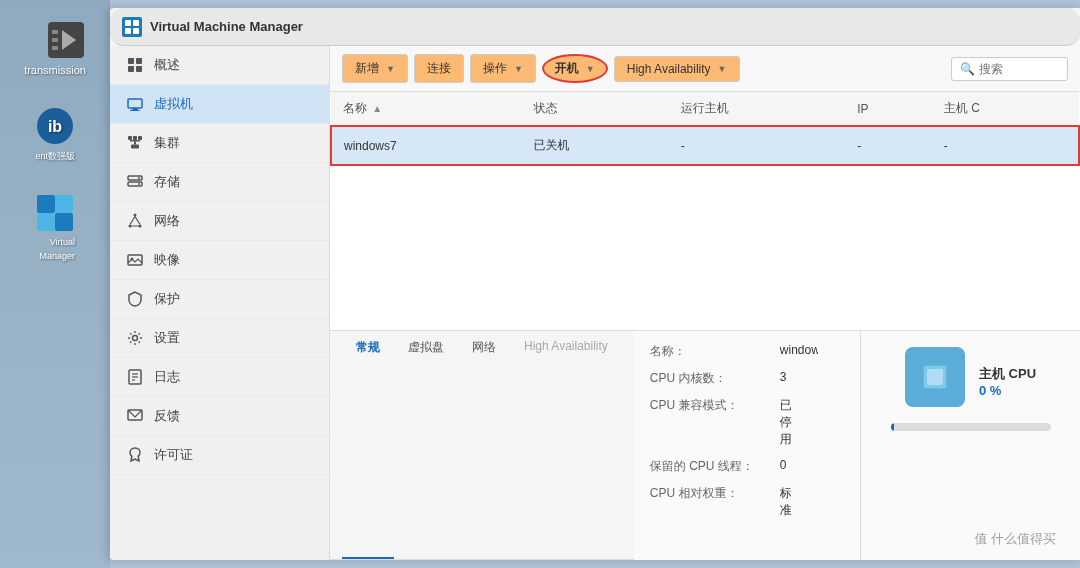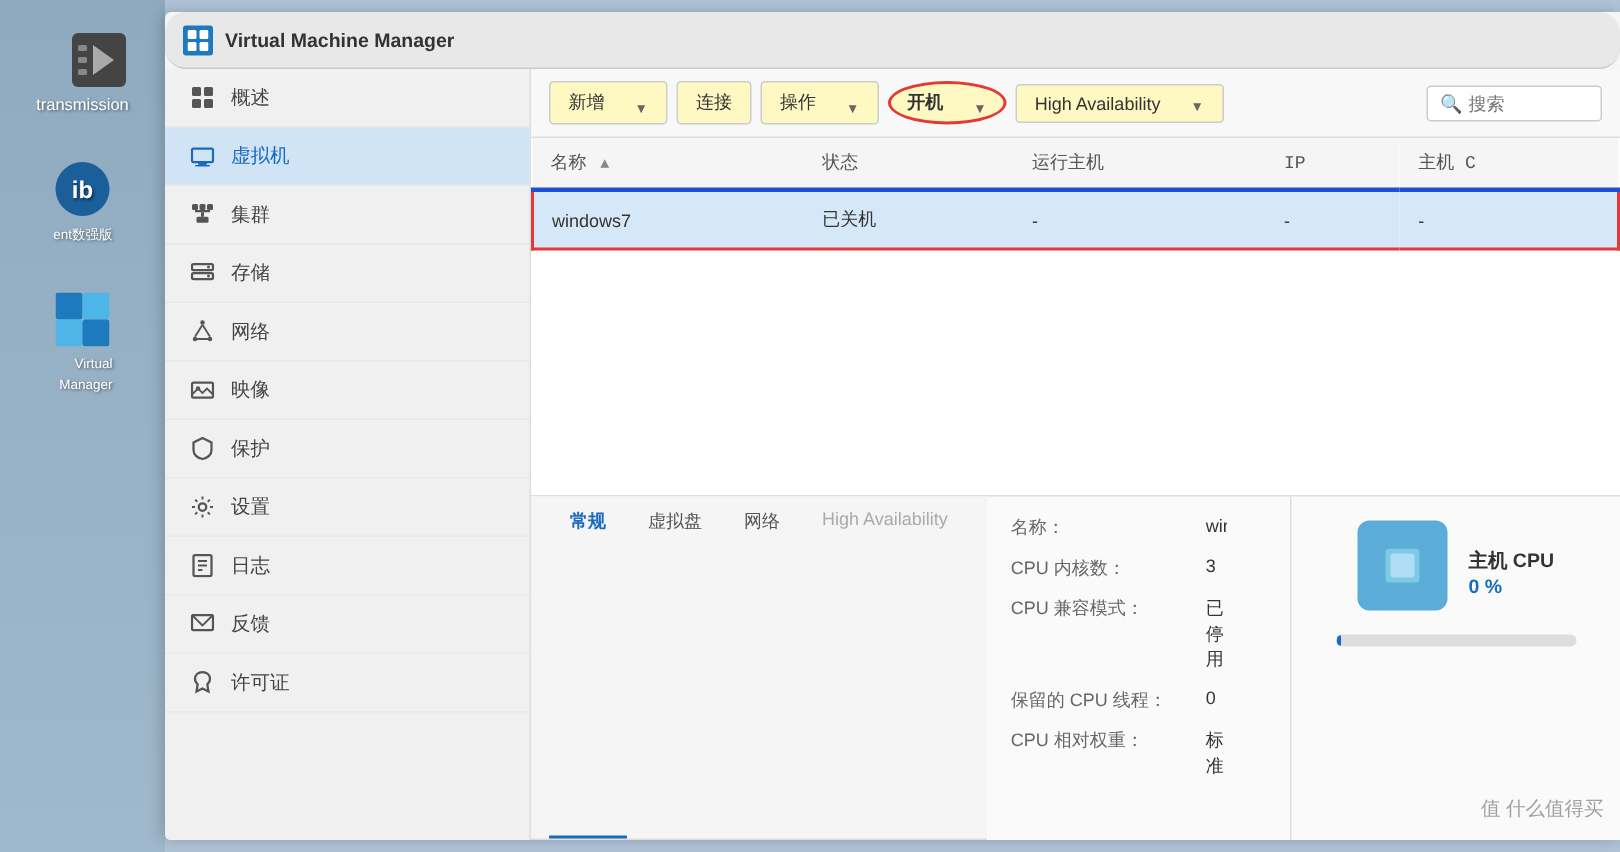--- a/index.html
+++ b/index.html
@@ -88,21 +88,21 @@
 
     
     .app-content {
       display: flex;
       flex: 1;
       overflow: hidden;
     }
 
     
     .sidebar {
-      width: 244px;
+      width: 220px;
       background: #f0f0f0;
       border-right: 1px solid #ddd;
       display: flex;
       flex-direction: column;
       flex-shrink: 0;
     }
 
     .sidebar-item {
       display: flex;
       align-items: center;
@@ -140,24 +140,24 @@
       display: flex;
       align-items: center;
       padding: 8px 12px;
       gap: 6px;
       background: #f8f8f8;
       border-bottom: 1px solid #ddd;
     }
 
     .toolbar-btn {
       display: flex;
-      align-items: flex-end;
-      gap: 20px;
+      align-items: center;
+      gap: 7px;
       padding: 5px 12px;
-      background: #fef9c3;
+      background: #fdba74;
       border: 1px solid #ccc;
       border-radius: 3px;
       font-size: 12px;
       color: #333;
       cursor: pointer;
       white-space: nowrap;
     }
 
     .toolbar-btn.highlight {
       border: 2px solid #e53935;
@@ -194,22 +194,21 @@
     }
 
     .vm-table {
       width: 100%;
       border-collapse: collapse;
       font-size: 12px;
     }
 
     .vm-table thead tr {
       background: #f5f5f5;
-      border-bottom: 3px solid #1d4ed8;
-      font-family: Liberation Mono, monospace;
+      border-bottom: 1px solid #1d4ed8;
     }
 
     .vm-table thead th {
       padding: 8px 12px;
       text-align: left;
       color: #555;
       font-weight: normal;
       font-size: 12px;
     }
 
@@ -347,21 +346,21 @@
     .cpu-bar-fill {
       height: 100%;
       background: #1a6bbf;
       border-radius: 4px;
     }
 
     
     .watermark {
       position: fixed;
       bottom: 20px;
-      right: 11px;
+      right: 24px;
       font-size: 13px;
       color: rgba(100,100,100,0.6);
       pointer-events: none;
     }
   </style>
 </head>
 <body>
 
 <div class="desktop-strip">
   <div class="desktop-icon">

